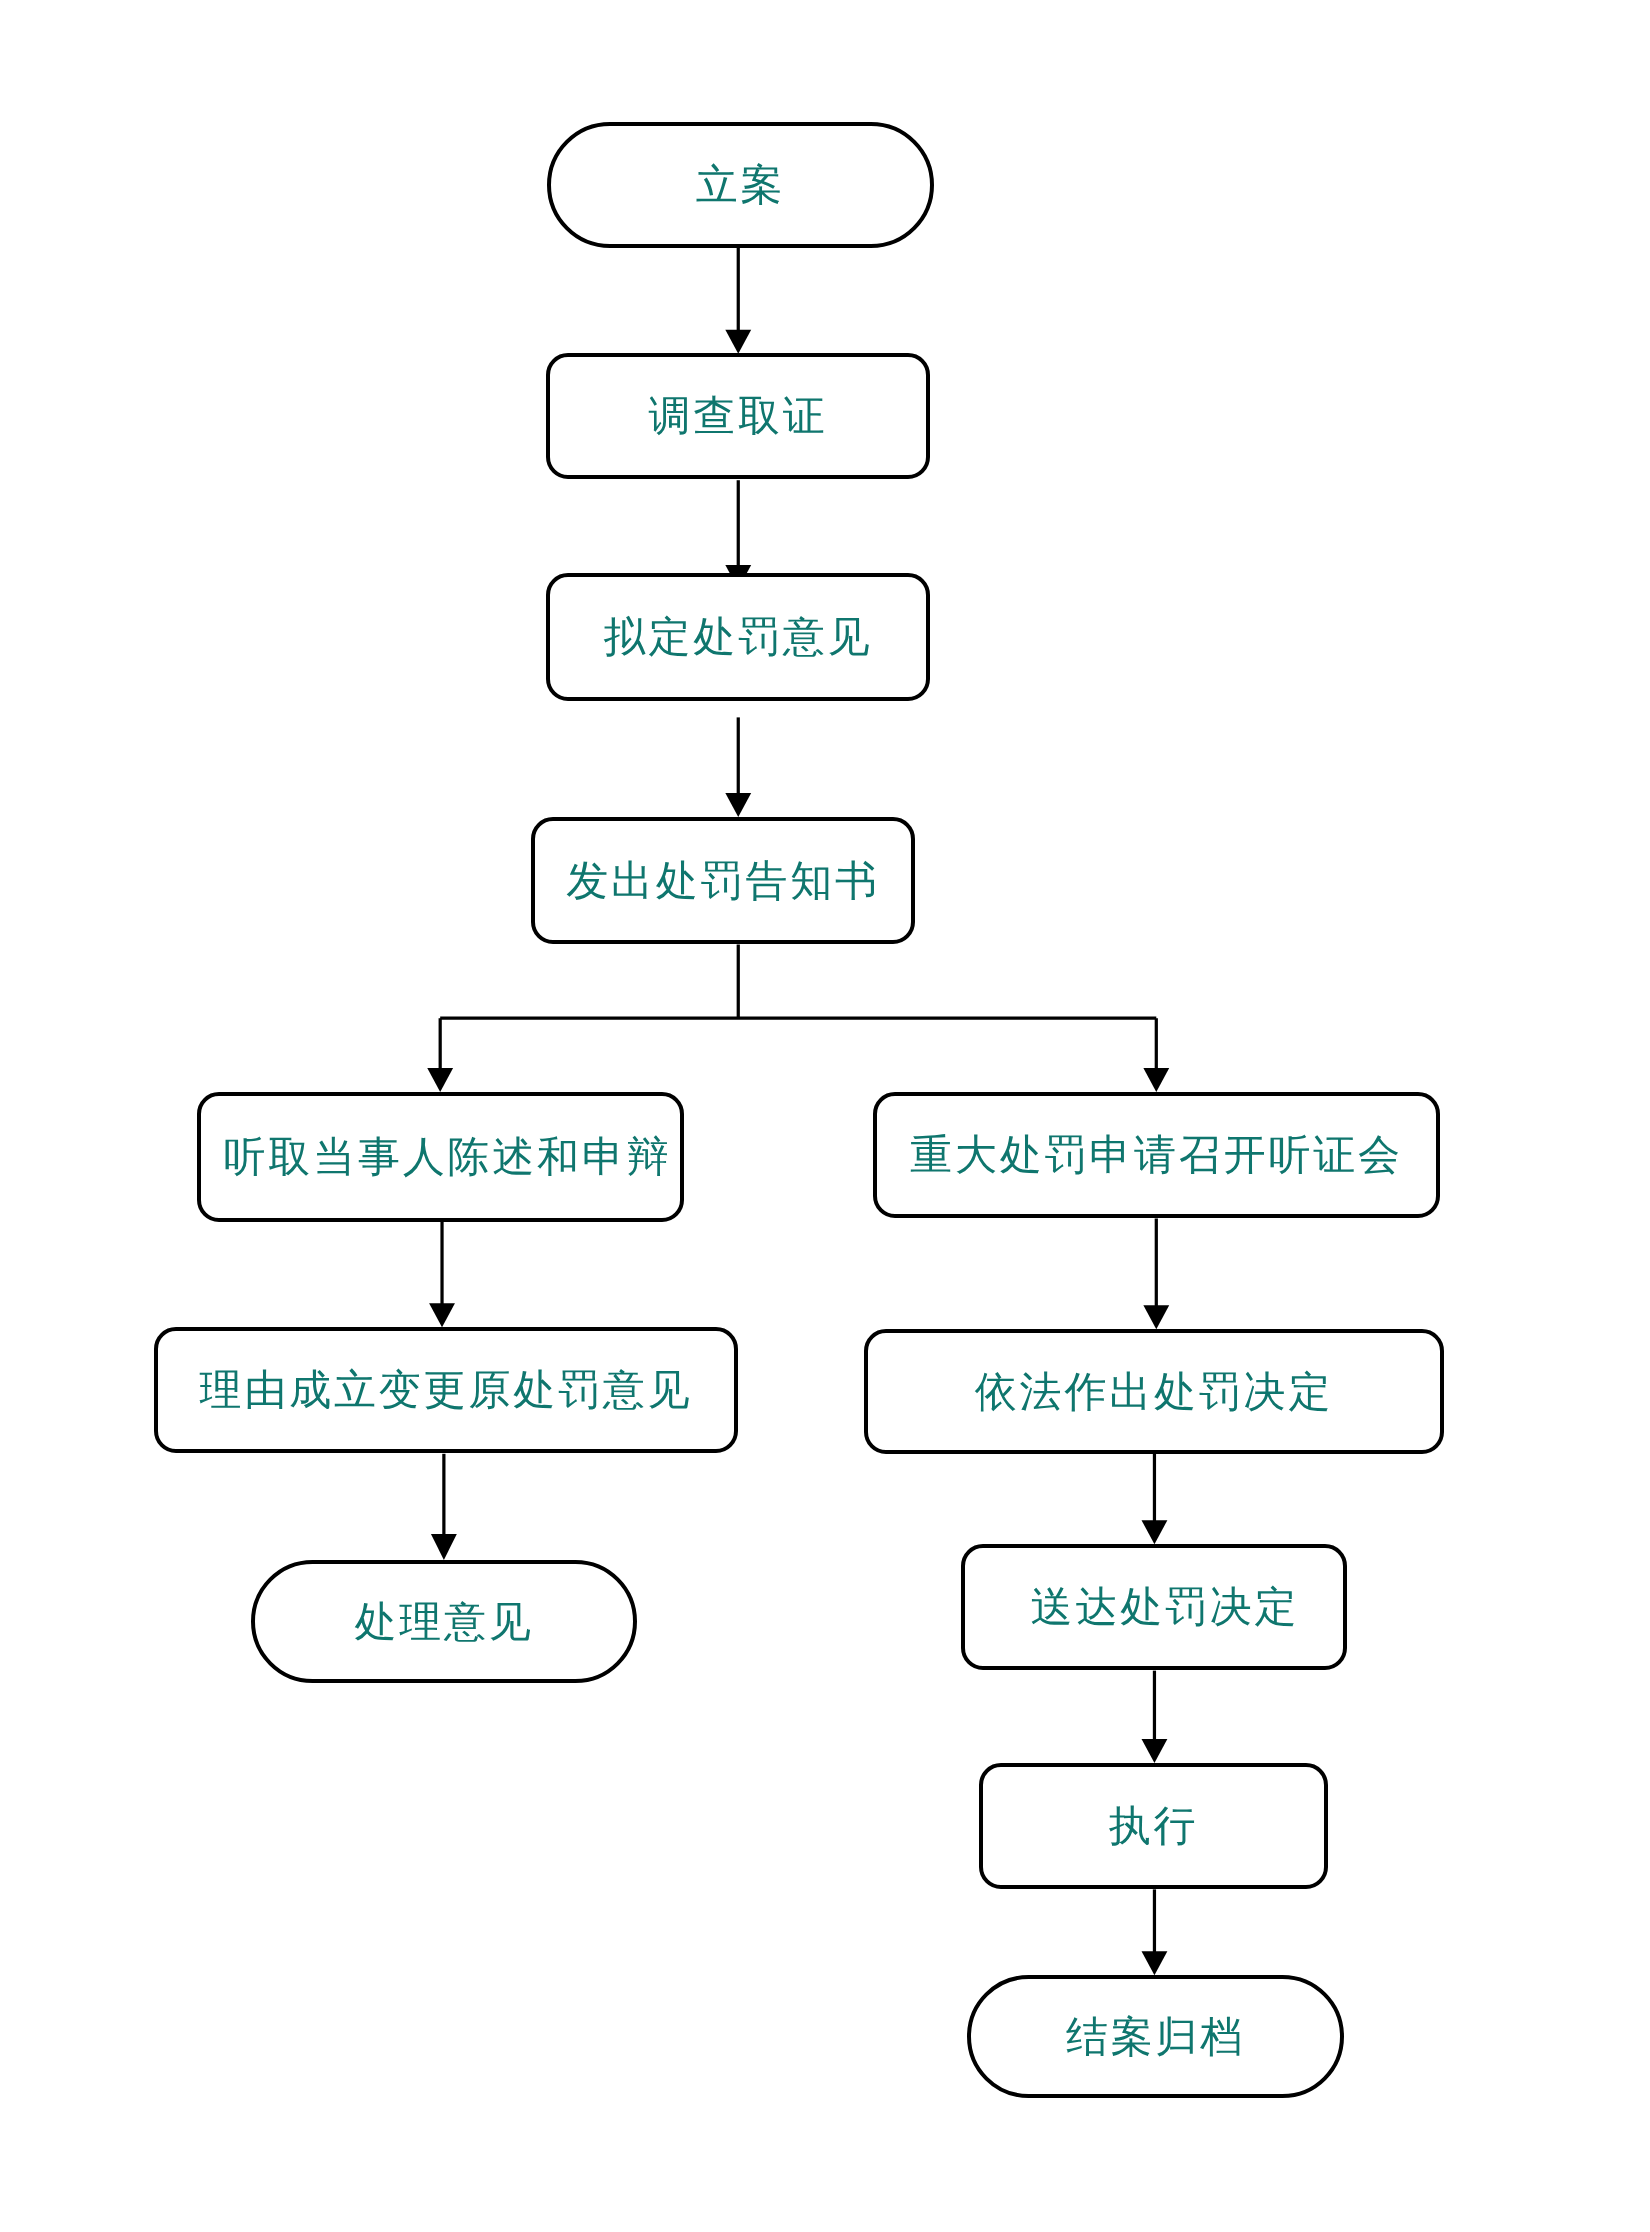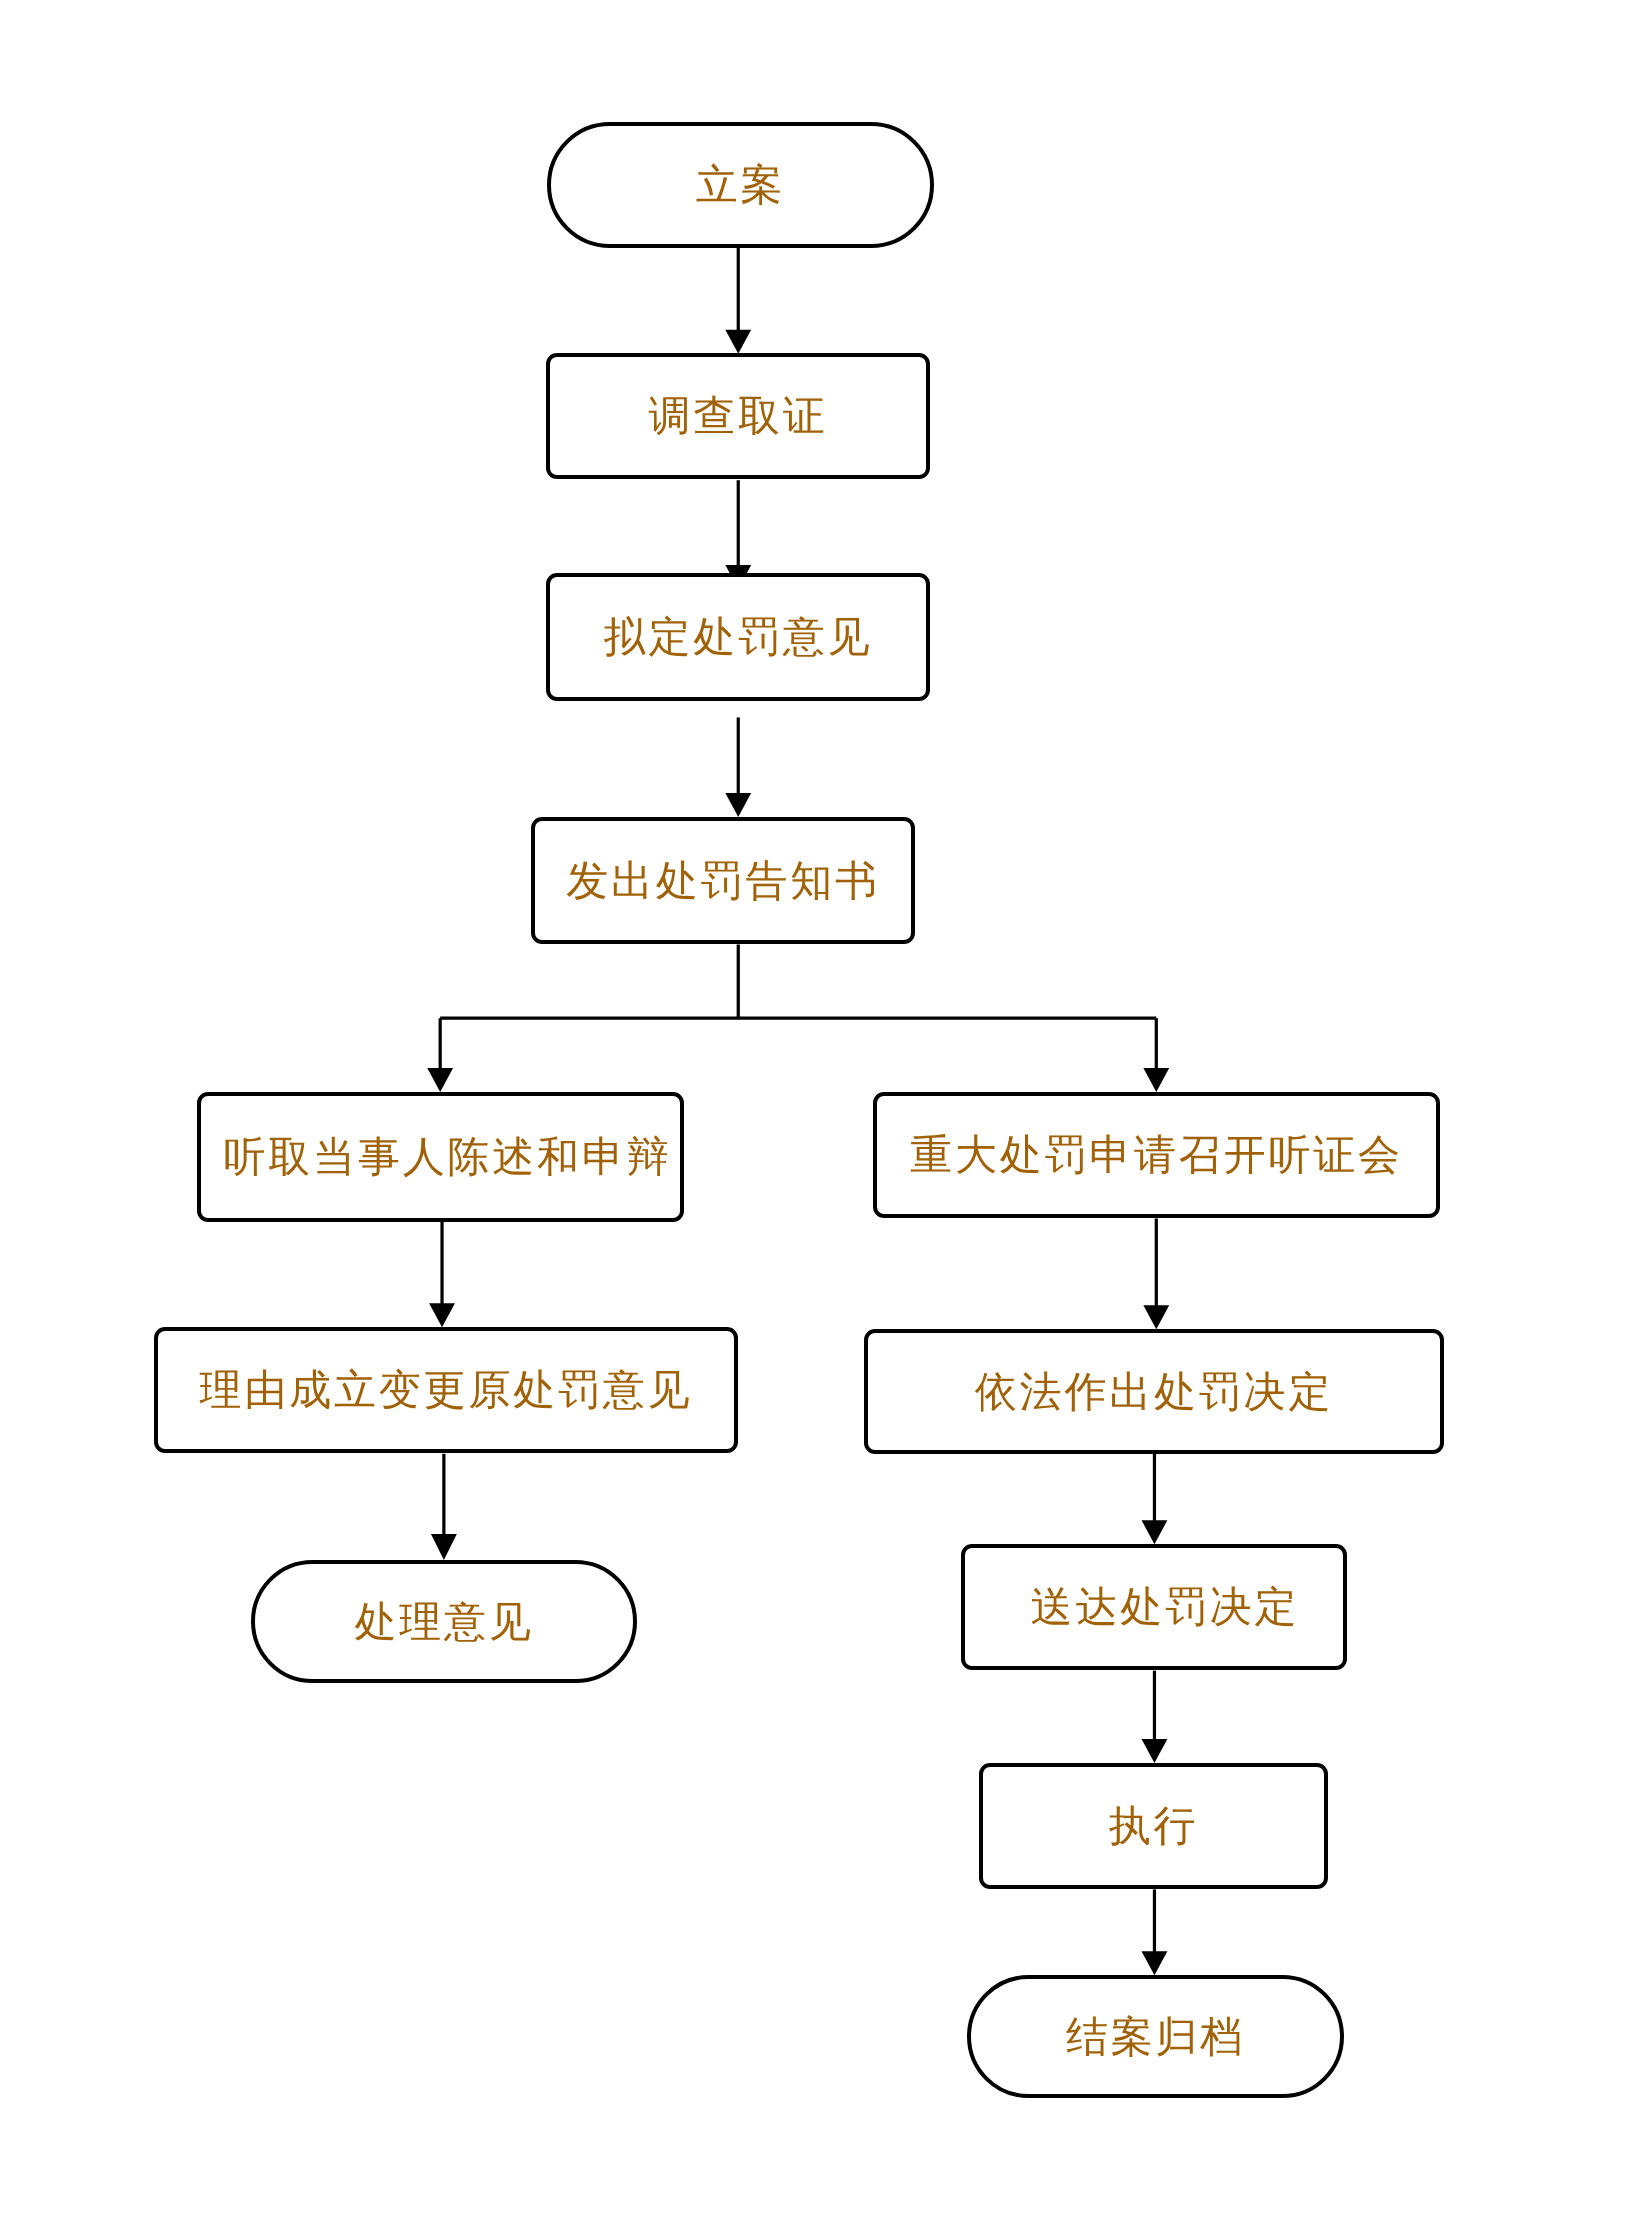--- a/index.html
+++ b/index.html
@@ -35,25 +35,25 @@
   .node {
     position: absolute;
     box-sizing: border-box;
     background: #ffffff;
     border: 4.6px solid #000000;
     display: flex;
     align-items: center;
     justify-content: center;
     font-size: 42px;
     letter-spacing: 2.8px;
-    color: #a16207;
+    color: #0f766e;
     white-space: nowrap;
   }
   .rect {
-    border-radius: 11px;
+    border-radius: 22px;
   }
   .stadium {
     border-radius: 922px;
   }
 </style>
 </head>
 <body>
 
 <div class="canvas">
 

